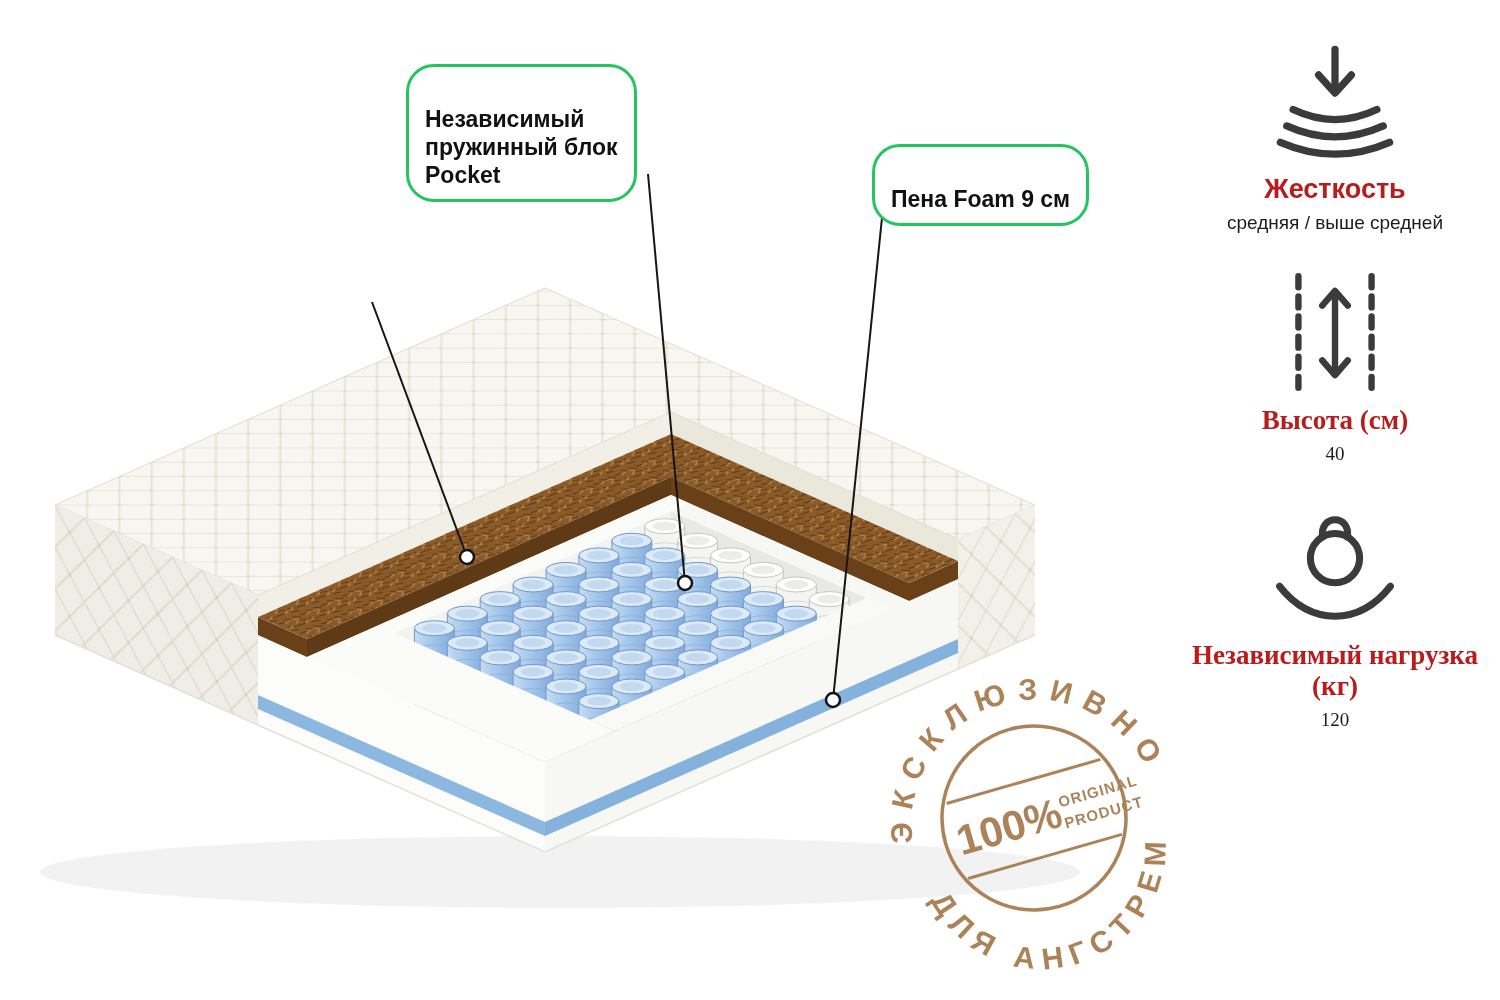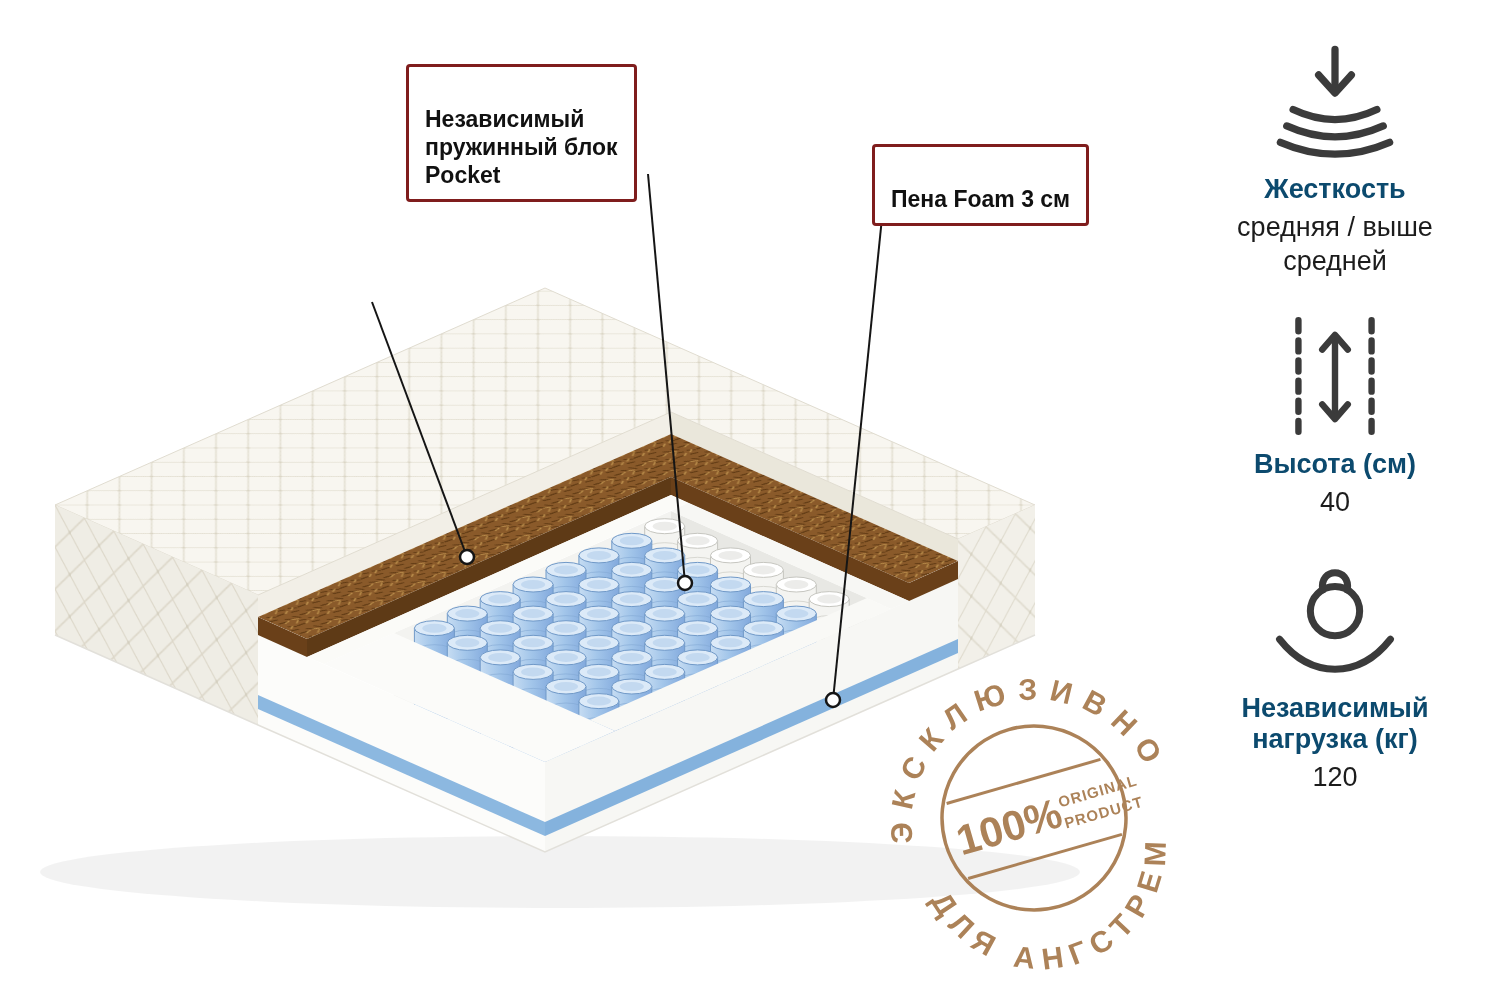--- a/index.html
+++ b/index.html
@@ -1,27 +1,27 @@
 <!DOCTYPE html>
 <html><head>
 <meta charset="utf-8">
 <style>
   html,body{margin:0;padding:0;background:#fff;}
   .canvas{position:relative;width:1500px;height:1000px;background:#ffffff;overflow:hidden;
           font-family:"Liberation Sans",sans-serif;color:#111;}
   .scene-svg{position:absolute;left:0;top:0;}
-  .callout{position:absolute;background:#fff;border:3px solid #7f1d1d;border-radius:4px;
+  .callout{position:absolute;background:#fff;border:3px solid #22c55e;border-radius:28px;
            padding:10px 16px;font-size:23px;font-weight:700;line-height:1.22;
            white-space:pre-line;color:#111;}
   .specs{position:absolute;left:1170px;top:44px;width:330px;display:flex;
          flex-direction:column;align-items:center;}
   .spec{display:flex;flex-direction:column;align-items:center;text-align:center;}
-  .spec + .spec{margin-top:34px;}
-  .spec-title{font-weight:700;font-size:27px;color:#0c4a6e;margin-top:8px;max-width:290px;}
-  .spec-value{font-size:27px;color:#1c1c1c;margin-top:6px;line-height:1.25;max-width:300px;}
+  .spec + .spec{margin-top:34px;font-family:Liberation Serif, serif;}
+  .spec-title{font-weight:700;font-size:27px;color:#b91c1c;margin-top:8px;max-width:290px;}
+  .spec-value{font-size:19px;color:#1c1c1c;margin-top:6px;line-height:1.25;max-width:300px;}
   .stamp{position:absolute;left:858px;top:642px;opacity:.93;}
 </style>
 </head>
 <body>
 
 <div class="canvas">
 
   <svg class="scene-svg" width="1500" height="1000" viewBox="0 0 1500 1000">
     <defs>
       <pattern id="quiltTop" width="46" height="46" patternUnits="userSpaceOnUse" patternTransform="matrix(0.7,-0.31,0.7,0.31,55,505)">
@@ -171,21 +171,21 @@
       <circle cx="833" cy="700" r="7"></circle>
     </g>
   </svg>
 
   <div class="callout" style="left:406px;top:64px;">
     <span>Независимый
 пружинный блок
 Pocket</span>
   </div>
   <div class="callout" style="left:872px;top:144px;">
-    <span>Пена Foam 3 см</span>
+    <span>Пена Foam 9 см</span>
   </div>
 
   <div class="specs">
 
     <div class="spec">
       <svg width="128" height="122" viewBox="0 0 140 134">
         <g stroke="#3b3b3b" stroke-width="8" fill="none" stroke-linecap="round" stroke-linejoin="round">
           <line x1="70" y1="6" x2="70" y2="48"></line>
           <path d="M52 34 L70 54 L88 34"></path>
           <path d="M24 72 Q70 94 116 72"></path>

